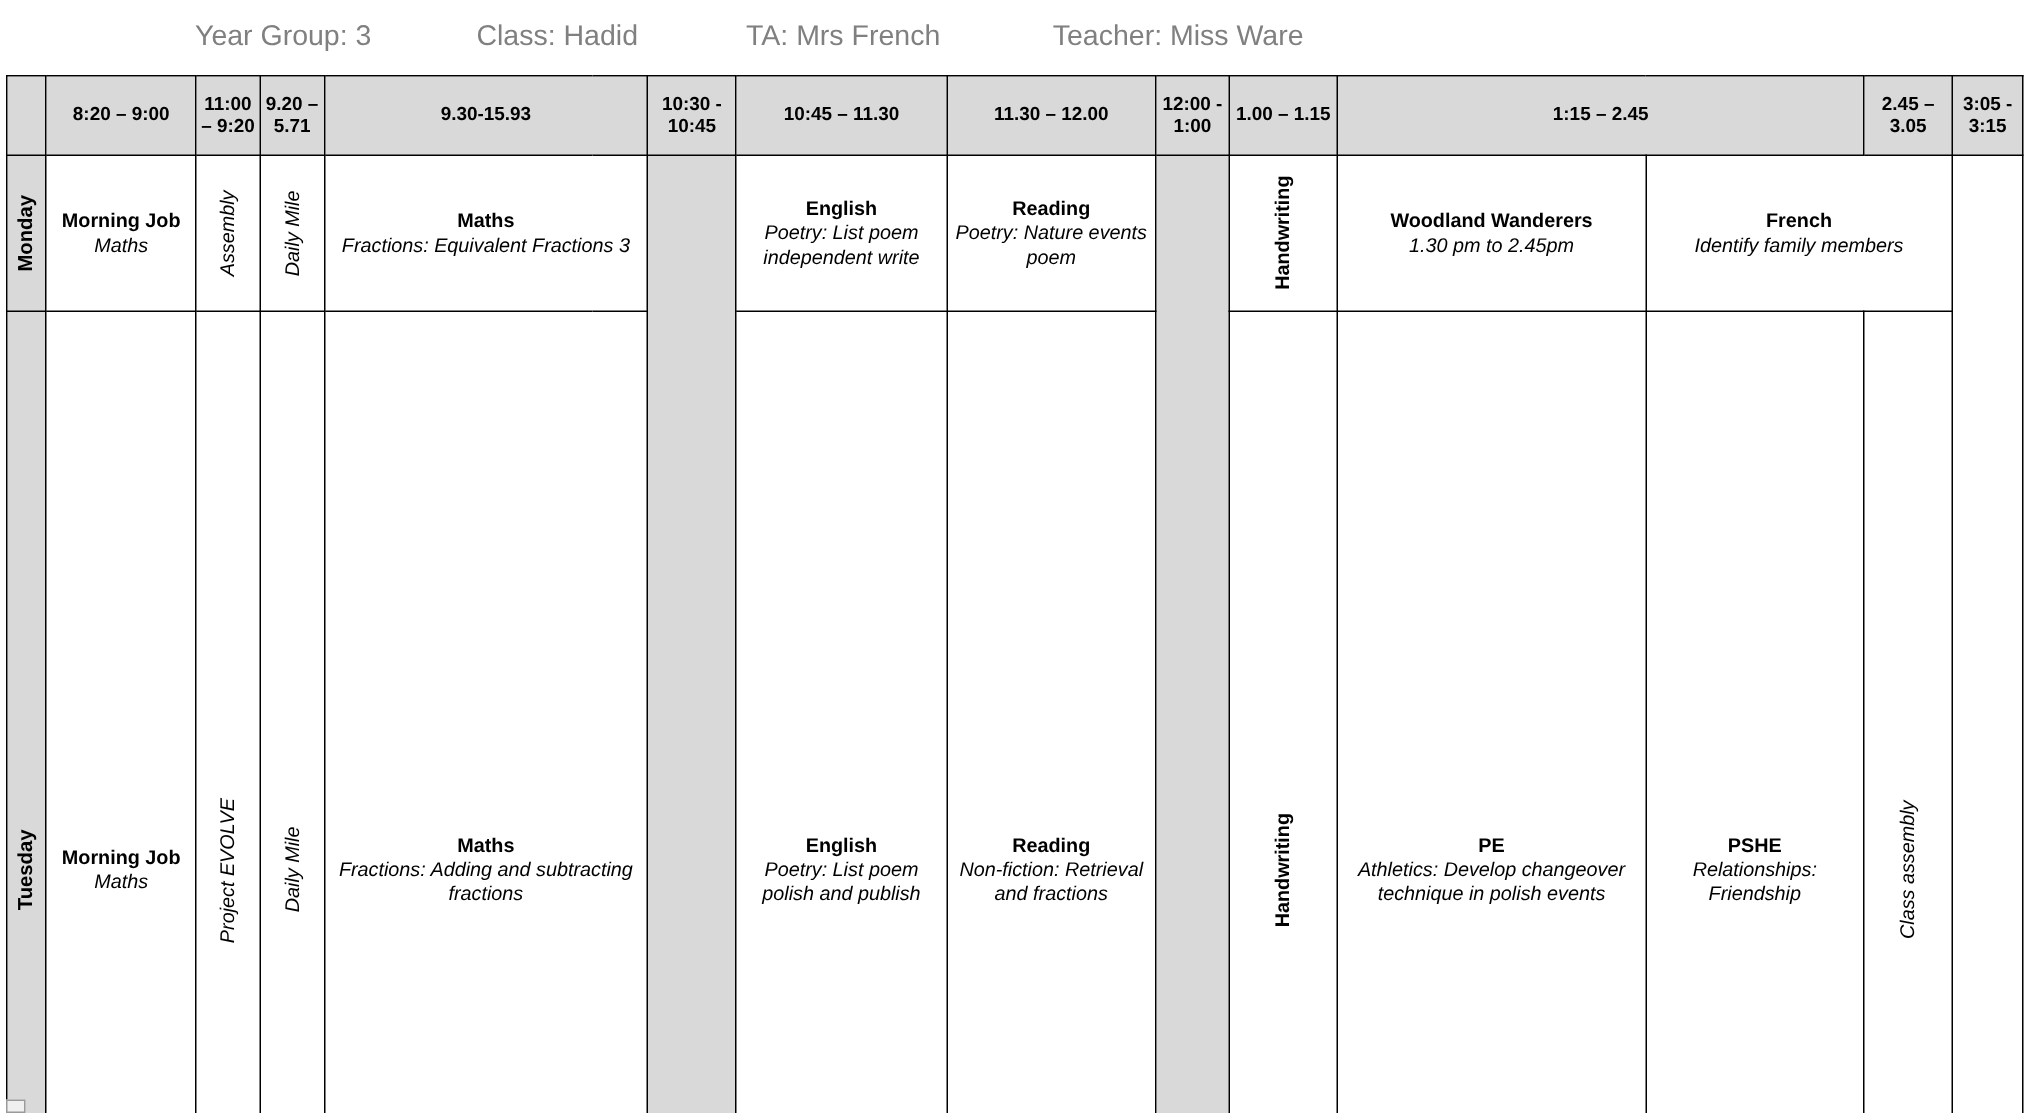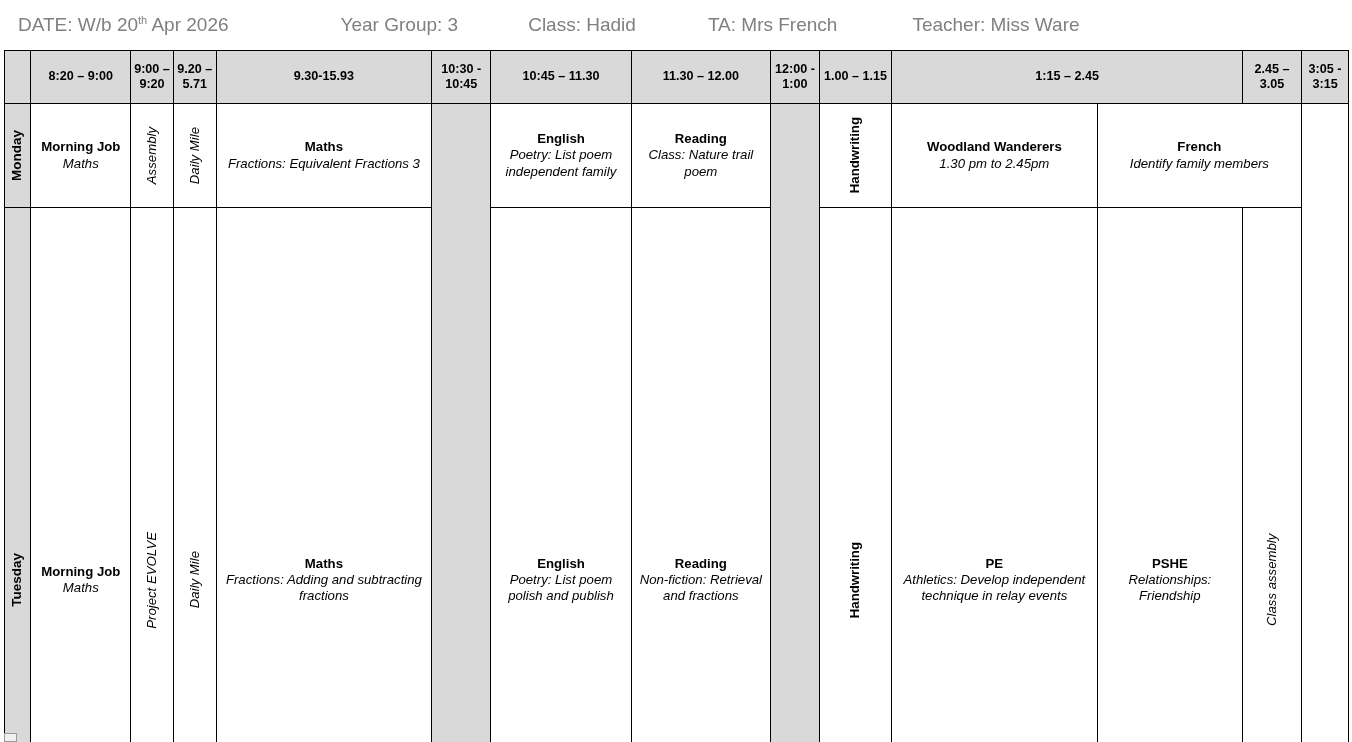--- a/index.html
+++ b/index.html
@@ -89,21 +89,20 @@
     width:13px;height:9px;
     border:1px solid #9a9a9a;
     background:#f0f0f0;
     box-sizing:border-box;
   }
 </style>
 </head>
 <body>
 
 <div class="meta-bar">
-  <span class="meta-item m-date"><span>DATE: W/b 20</span><sup>th</sup><span> Apr 2026</span></span>
   <span class="sp1"></span>
   <span class="meta-item">Year Group: 3</span>
   <span class="sp2"></span>
   <span class="meta-item">Class: Hadid</span>
   <span class="sp3"></span>
   <span class="meta-item">TA: Mrs French</span>
   <span class="sp4"></span>
   <span class="meta-item">Teacher: Miss Ware</span>
 </div>
 
@@ -123,21 +122,21 @@
     <col style="width:202px">
     <col style="width:143px">
     <col style="width:58px">
     <col style="width:46px">
   </colgroup>
 
   <thead>
     <tr>
       <th class="hdr-corner"></th>
       <th>8:20 – 9:00</th>
-      <th>9:00 – 9:20</th>
+      <th>11:00 – 9:20</th>
       <th>9.20 – 5.71</th>
       <th colspan="2">9.30-15.93</th>
       <th>10:30 - 10:45</th>
       <th>10:45 – 11.30</th>
       <th>11.30 – 12.00</th>
       <th>12:00 - 1:00</th>
       <th>1.00 – 1.15</th>
       <th colspan="2">1:15 – 2.45</th>
       <th>2.45 – 3.05</th>
       <th>3:05 - 3:15</th>
@@ -160,25 +159,25 @@
       <td class="vert-i">
           <span class="rot">Daily Mile</span>
         </td>
       <td class="cellbox" colspan="2">
         <span class="subj">Maths</span>
         <span class="det">Fractions: Equivalent Fractions 3</span>
       </td>
       <td class="gray breaklbl" rowspan="5"></td>
       <td class="cellbox">
         <span class="subj">English</span>
-        <span class="det">Poetry: List poem independent family</span>
+        <span class="det">Poetry: List poem independent write</span>
       </td>
       <td class="cellbox">
         <span class="subj">Reading</span>
-        <span class="det">Class: Nature trail poem</span>
+        <span class="det">Poetry: Nature events poem</span>
       </td>
       <td class="gray breaklbl" rowspan="5"></td>
       <td class="vert-b">
           <span class="rot">Handwriting</span>
         </td>
       <td class="cellbox">
         <span class="subj">Woodland Wanderers</span>
         <span class="det">1.30 pm to 2.45pm</span>
       </td>
       <td class="cellbox" colspan="2">
@@ -212,21 +211,21 @@
       </td>
       <td class="cellbox">
         <span class="subj">Reading</span>
         <span class="det">Non-fiction: Retrieval and fractions</span>
       </td>
       <td class="vert-b">
           <span class="rot">Handwriting</span>
         </td>
       <td class="cellbox">
         <span class="subj">PE</span>
-        <span class="det">Athletics: Develop independent technique in relay events</span>
+        <span class="det">Athletics: Develop changeover technique in polish events</span>
       </td>
       <td class="cellbox">
         <span class="subj">PSHE</span>
         <span class="det">Relationships: Friendship</span>
       </td>
       <td class="vert-2">
           <span class="rot">Class assembly</span>
         </td>
     </tr>
 

